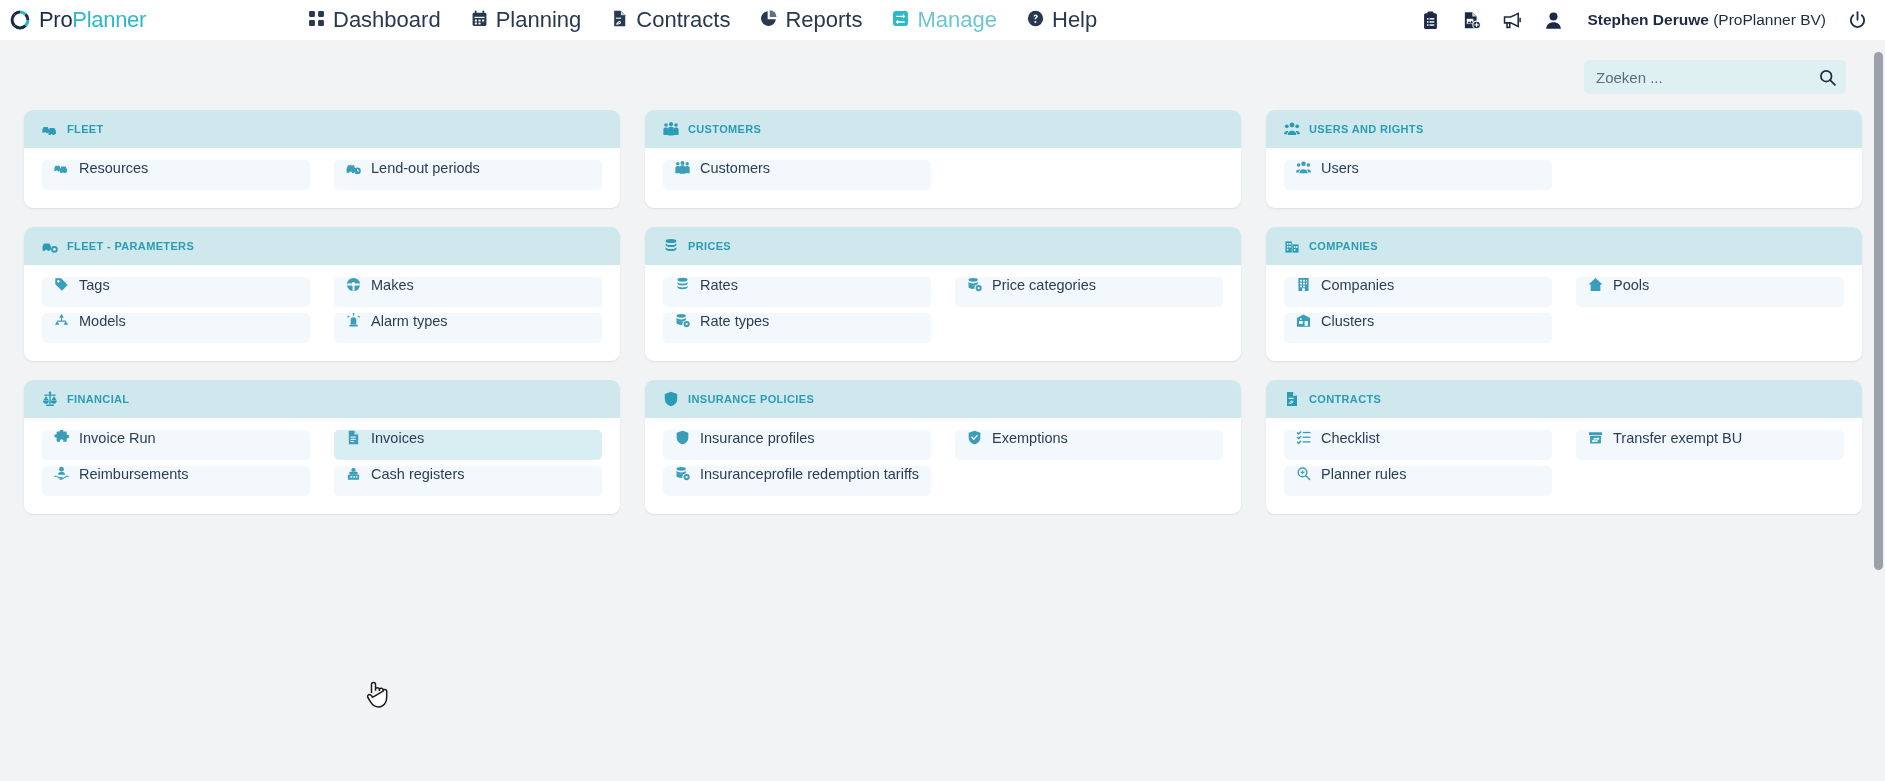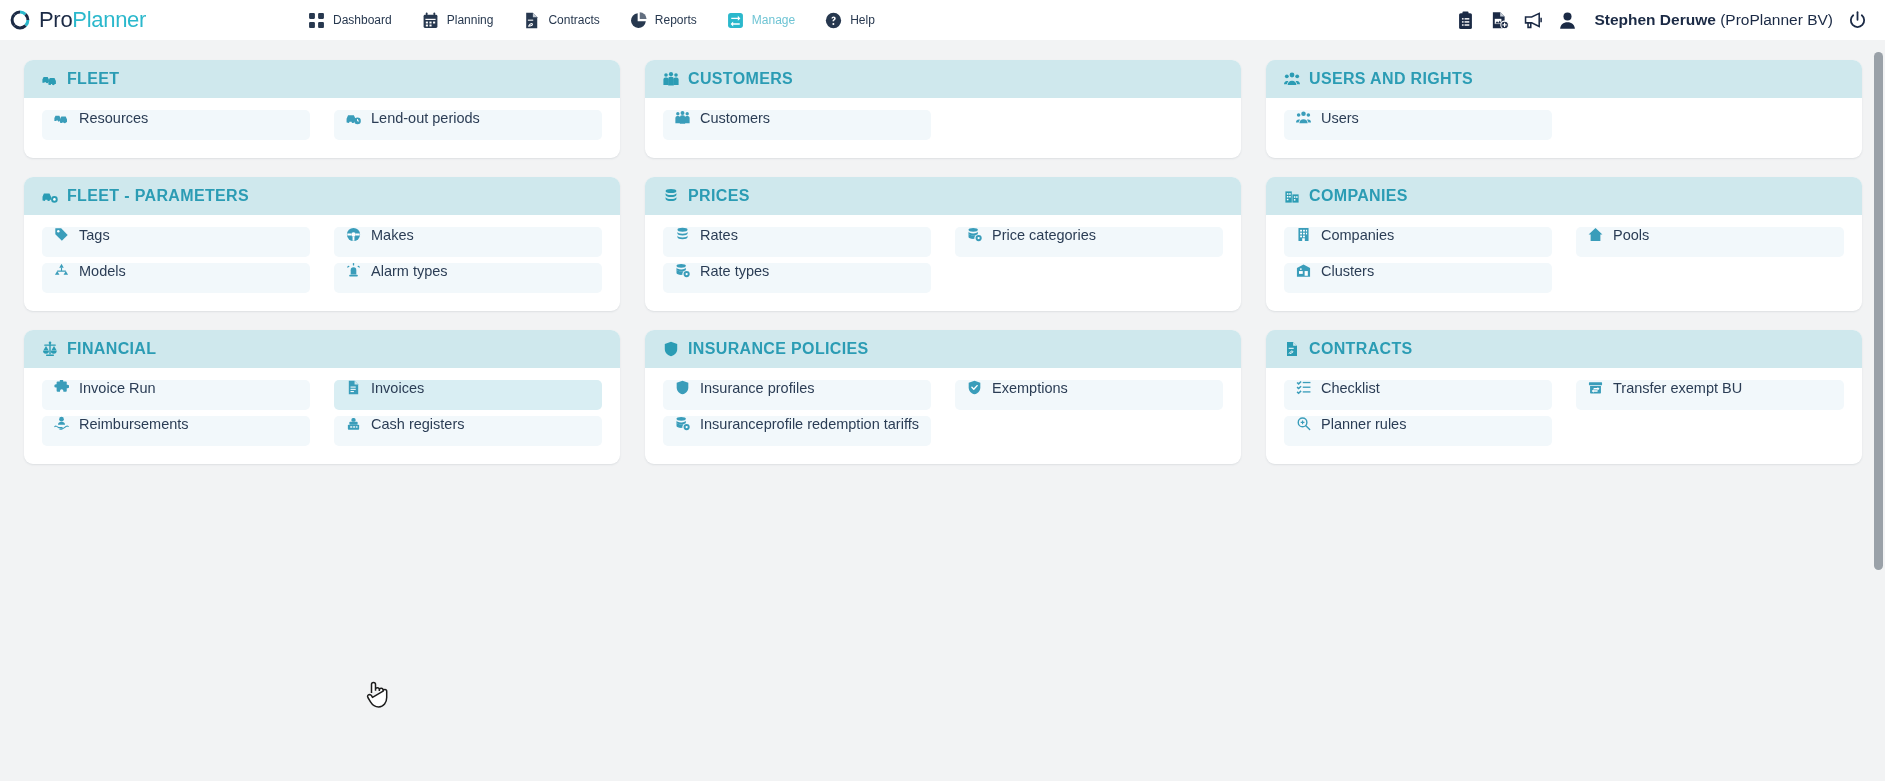--- a/index.html
+++ b/index.html
@@ -24,30 +24,30 @@
   .logo-mark { width: 24px; height: 24px; flex: none; }
   .logo-text {
     font-size: 22px; font-weight: normal; letter-spacing: -0.3px;
     white-space: nowrap;
   }
   .logo-text .pro { color: #1b2a45; }
   .logo-text .planner { color: #2bb8cc; }
 
   .mainnav { display: flex; align-items: center; gap: 30px; flex: none; }
   .navitem {
-    display: flex; align-items: center; gap: 8px;
-    font-size: 12px; color: #27384f; white-space: nowrap;
+    display: flex; gap: 8px;
+    font-size: 22px; color: #27384f; white-space: nowrap;
     cursor: pointer; padding: 4px 0;
   }
   .navitem.active { color: #6fc4d4; }
   .navitem .nv-ic { width: 17px; height: 17px; display:block; flex:none; }
 
   .topright {
     margin-left: auto;
-    display: flex; align-items: center; gap: 15px;
+    display: flex; align-items: center; gap: 22px;
     padding-right: 8px;
   }
   .topright .ti { width: 19px; height: 19px; display:block; cursor:pointer; }
   .username { font-size: 15.5px; color: #1b2a45; white-space: nowrap; margin-left: 2px;}
   .username b { font-weight: bold; }
   .username span.org { font-weight: normal; }
 
   
   .page {
     position: relative;
@@ -88,21 +88,21 @@
     display: flex; flex-direction: column;
   }
   .card-head {
     background: #cfe8ed;
     height: 38px;
     display: flex; align-items: center; gap: 9px;
     padding: 0 18px;
   }
   .card-head .ch-ic { width: 16px; height: 16px; flex: none; display:block; }
   .card-title {
-    font-size: 16px; font-weight: bold; letter-spacing: .35px;
+    font-size: 11px; font-weight: bold; letter-spacing: .35px;
     color: #2b9cb4; white-space: nowrap;
   }
   .card-body {
     padding: 12px 18px 18px 18px;
     display: grid;
     grid-template-columns: 1fr 1fr;
     gap: 6px 24px;
     align-content: start;
     flex: 1;
   }
@@ -283,20 +283,31 @@
         <path d="M4.4 3.6a5.6 5.6 0 1 0 7.2 0"></path>
         <path d="M8 1v6.4"></path>
       </svg>
     </span>
   </div>
 </div>
 
 <div class="page">
   <div class="content">
 
+    <div class="searchrow">
+      <div class="searchbox">
+        <input type="text" placeholder="Zoeken ..." style="">
+        <span class="search-ic">
+          <svg viewBox="0 0 16 16" width="17" height="17" fill="none" stroke="#1b2a45" stroke-width="1.6" stroke-linecap="round">
+            <circle cx="6.8" cy="6.8" r="5"></circle>
+              <path d="M10.5 10.5 15 15"></path>
+          </svg>
+        </span>
+      </div>
+    </div>
 
     <div class="grid" id="grid">
         <div class="card">
           <div class="card-head">
             <span class="ch-ic"><svg viewBox="0 0 16 16" width="16" height="16" fill="#2b9cb4">
                 <path d="M.4 8.6 1.6 6h4.1l1.2 2.6v2.6H6.1a1 1 0 0 1-2 0H2.4v.6H.4z"></path>
                 <circle cx="5.1" cy="11.1" r="1"></circle>
                 <path d="M6.4 10 7.8 7h4.7l1.4 3v3h-1.2a1.15 1.15 0 0 1-2.3 0H8.8v.7H6.4z"></path>
                 <circle cx="11" cy="12.8" r="1.15"></circle>
                 <circle cx="8" cy="12.8" r="1.15"></circle>

